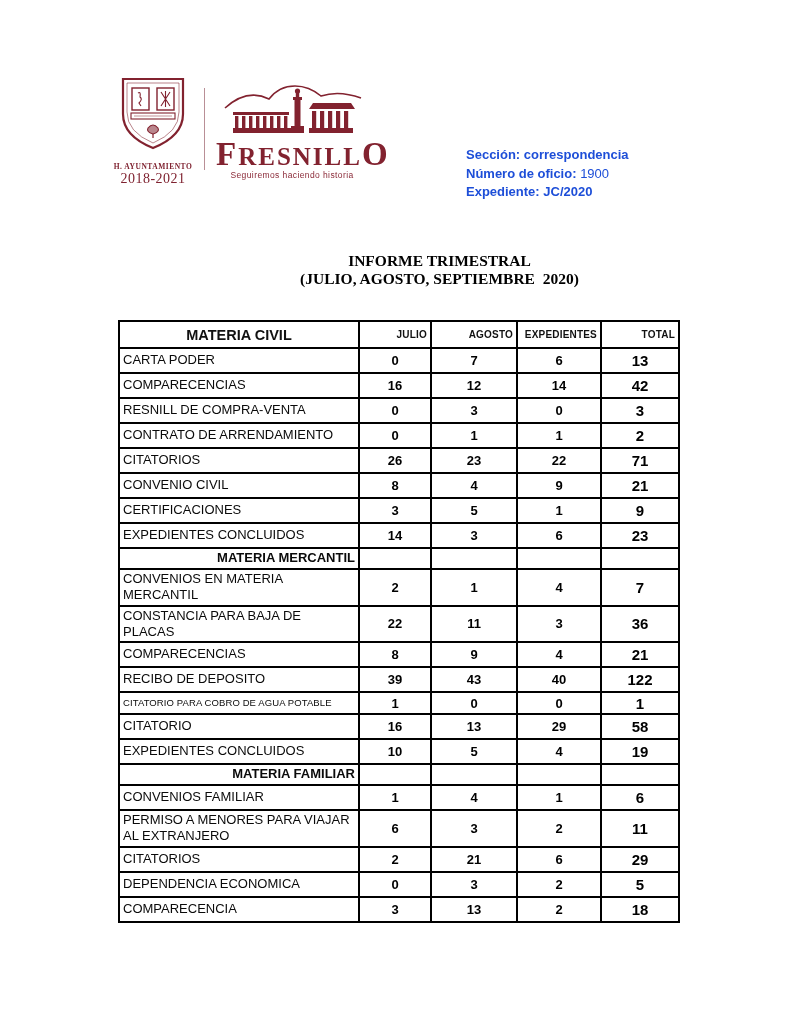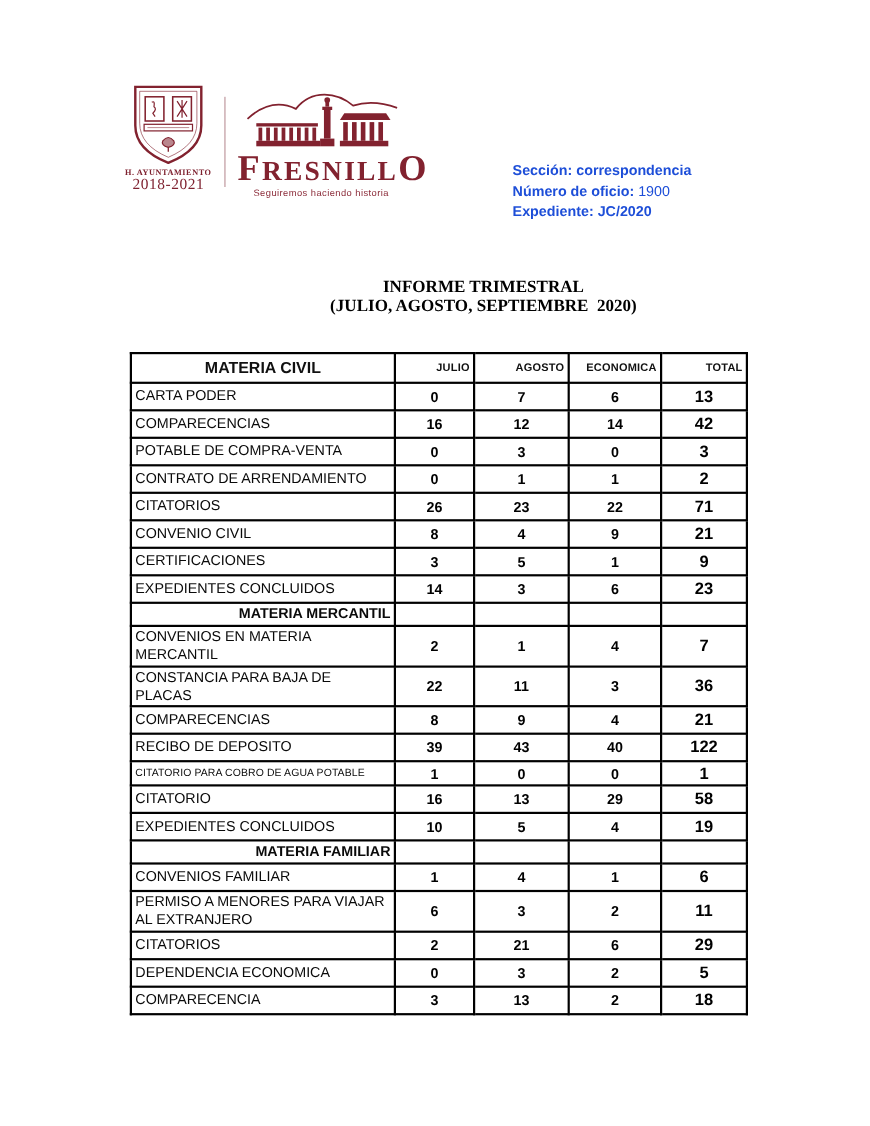--- a/index.html
+++ b/index.html
@@ -12,21 +12,21 @@
     overflow:hidden;
   }
   
   .seal-block{
     position:absolute;left:112px;top:76px;width:82px;
     text-align:center;color:#7f2230;
   }
   .seal-caption{
     font-family:"Liberation Serif",serif;
     font-size:7.5px;letter-spacing:.5px;font-weight:bold;
-    margin-top:2px;white-space:nowrap;
+    margin-top:12px;white-space:nowrap;
   }
   .seal-years{
     font-family:"Liberation Serif",serif;
     font-size:14px;letter-spacing:.5px;
     margin-top:0px;
   }
   .logo-divider{
     position:absolute;left:204px;top:88px;height:82px;width:1px;
     background:#b98f96;
   }
@@ -165,41 +165,41 @@
         <col style="width:72px">
         <col style="width:86px">
       <col style="width:84px">
         <col style="width:78px">
     </colgroup>
     <thead>
       <tr class="hdr">
         <th class="matter-hdr">MATERIA CIVIL</th>
         <th class="month-hdr">JULIO</th>
         <th class="month-hdr">AGOSTO</th>
-        <th class="month-hdr">ECONOMICA</th>
+        <th class="month-hdr">EXPEDIENTES</th>
         <th class="month-hdr">TOTAL</th>
       </tr>
     </thead>
     <tbody>
         <tr>
           <td class="label-cell"><span>CARTA PODER</span></td>
           <td class="val-cell">0</td>
           <td class="val-cell">7</td>
           <td class="val-cell">6</td>
           <td class="total-cell">13</td>
         </tr>
         <tr>
           <td class="label-cell"><span>COMPARECENCIAS</span></td>
           <td class="val-cell">16</td>
           <td class="val-cell">12</td>
           <td class="val-cell">14</td>
           <td class="total-cell">42</td>
         </tr>
         <tr>
-          <td class="label-cell"><span>POTABLE DE COMPRA-VENTA</span></td>
+          <td class="label-cell"><span>RESNILL DE COMPRA-VENTA</span></td>
           <td class="val-cell">0</td>
           <td class="val-cell">3</td>
           <td class="val-cell">0</td>
           <td class="total-cell">3</td>
         </tr>
         <tr>
           <td class="label-cell"><span>CONTRATO DE ARRENDAMIENTO</span></td>
           <td class="val-cell">0</td>
           <td class="val-cell">1</td>
           <td class="val-cell">1</td>

